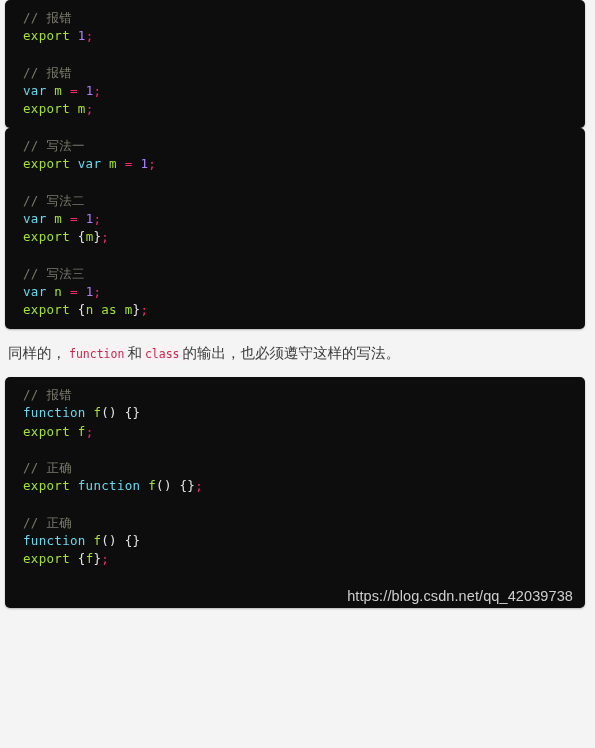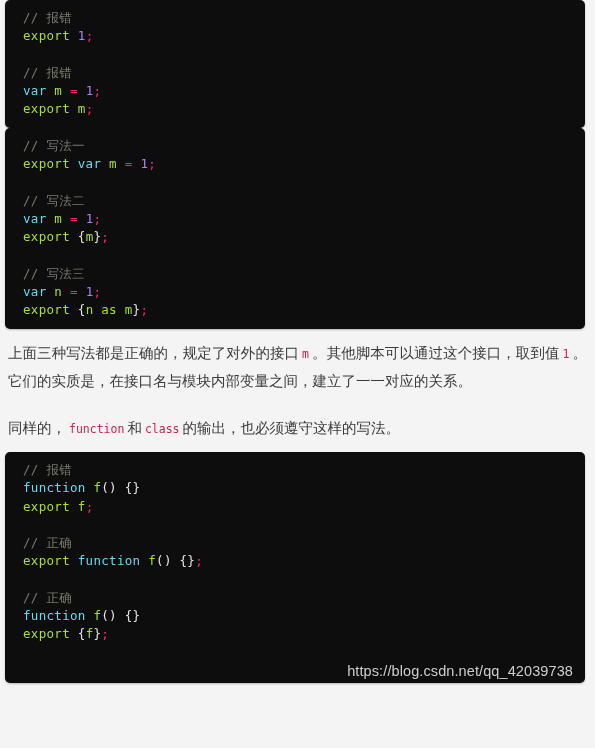--- a/index.html
+++ b/index.html
@@ -88,23 +88,20 @@
 </head>
 <body>
 
 <div class="page">
 
   <pre class="code-block"><div class="code-line"><span class="tok-com">// 报错</span></div><div class="code-line"><span class="tok-exp">export</span><span class="tok-pun"> </span><span class="tok-num">1</span><span class="tok-op">;</span></div><div class="code-line blank">&nbsp;</div><div class="code-line"><span class="tok-com">// 报错</span></div><div class="code-line"><span class="tok-kw">var</span><span class="tok-pun"> </span><span class="tok-var">m</span><span class="tok-pun"> </span><span class="tok-op">=</span><span class="tok-pun"> </span><span class="tok-num">1</span><span class="tok-op">;</span></div><div class="code-line"><span class="tok-exp">export</span><span class="tok-pun"> </span><span class="tok-var">m</span><span class="tok-op">;</span></div></pre>
 
 
   <pre class="code-block"><div class="code-line"><span class="tok-com">// 写法一</span></div><div class="code-line"><span class="tok-exp">export</span><span class="tok-pun"> </span><span class="tok-kw">var</span><span class="tok-pun"> </span><span class="tok-var">m</span><span class="tok-pun"> </span><span class="tok-op">=</span><span class="tok-pun"> </span><span class="tok-num">1</span><span class="tok-op">;</span></div><div class="code-line blank">&nbsp;</div><div class="code-line"><span class="tok-com">// 写法二</span></div><div class="code-line"><span class="tok-kw">var</span><span class="tok-pun"> </span><span class="tok-var">m</span><span class="tok-pun"> </span><span class="tok-op">=</span><span class="tok-pun"> </span><span class="tok-num">1</span><span class="tok-op">;</span></div><div class="code-line"><span class="tok-exp">export</span><span class="tok-pun"> </span><span class="tok-pun">{</span><span class="tok-var">m</span><span class="tok-pun">}</span><span class="tok-op">;</span></div><div class="code-line blank">&nbsp;</div><div class="code-line"><span class="tok-com">// 写法三</span></div><div class="code-line"><span class="tok-kw">var</span><span class="tok-pun"> </span><span class="tok-var">n</span><span class="tok-pun"> </span><span class="tok-op">=</span><span class="tok-pun"> </span><span class="tok-num">1</span><span class="tok-op">;</span></div><div class="code-line"><span class="tok-exp">export</span><span class="tok-pun"> </span><span class="tok-pun">{</span><span class="tok-var">n</span><span class="tok-pun"> </span><span class="tok-exp">as</span><span class="tok-pun"> </span><span class="tok-var">m</span><span class="tok-pun">}</span><span class="tok-op">;</span></div></pre>
 
-  <div class="para-wrap">
-    <p class="para">上面三种写法都是正确的，规定了对外的接口<code class="inline">m</code>。其他脚本可以通过这个接口，取到值<code class="inline">1</code>。它们的实质是，在接口名与模块内部变量之间，建立了一一对应的关系。</p>
-  </div>
 
   <div class="para-wrap">
     <p class="para">同样的，<code class="inline">function</code>和<code class="inline">class</code>的输出，也必须遵守这样的写法。</p>
   </div>
 
   <pre class="code-block"><div class="code-line"><span class="tok-com">// 报错</span></div><div class="code-line"><span class="tok-kw">function</span><span class="tok-pun"> </span><span class="tok-var">f</span><span class="tok-pun">() {}</span></div><div class="code-line"><span class="tok-exp">export</span><span class="tok-pun"> </span><span class="tok-var">f</span><span class="tok-op">;</span></div><div class="code-line blank">&nbsp;</div><div class="code-line"><span class="tok-com">// 正确</span></div><div class="code-line"><span class="tok-exp">export</span><span class="tok-pun"> </span><span class="tok-kw">function</span><span class="tok-pun"> </span><span class="tok-var">f</span><span class="tok-pun">() {}</span><span class="tok-op">;</span></div><div class="code-line blank">&nbsp;</div><div class="code-line"><span class="tok-com">// 正确</span></div><div class="code-line"><span class="tok-kw">function</span><span class="tok-pun"> </span><span class="tok-var">f</span><span class="tok-pun">() {}</span></div><div class="code-line"><span class="tok-exp">export</span><span class="tok-pun"> </span><span class="tok-pun">{</span><span class="tok-var">f</span><span class="tok-pun">}</span><span class="tok-op">;</span></div>    <span class="watermark">https://blog.csdn.net/qq_42039738</span>
   </pre>
 
 </div>
 

